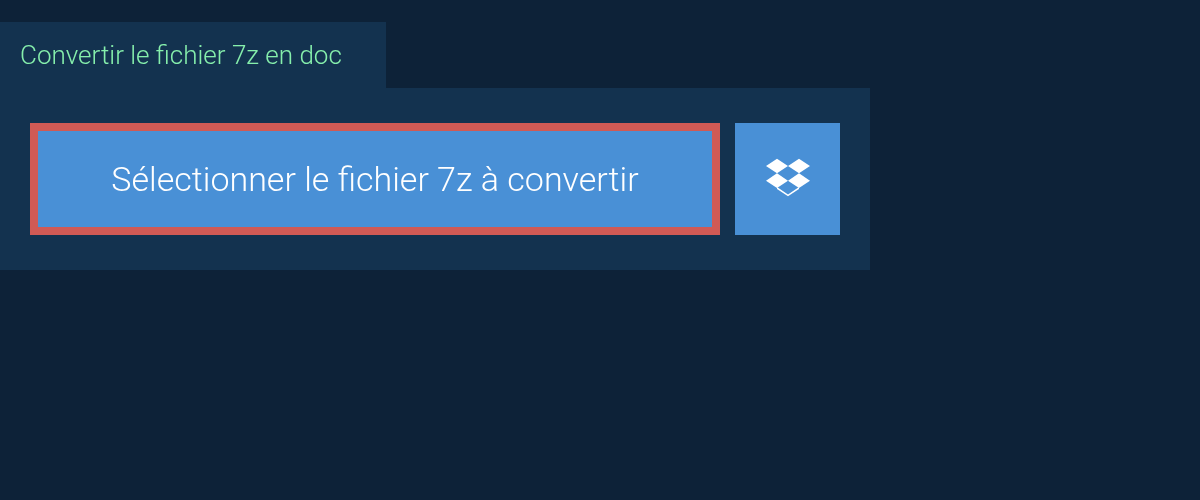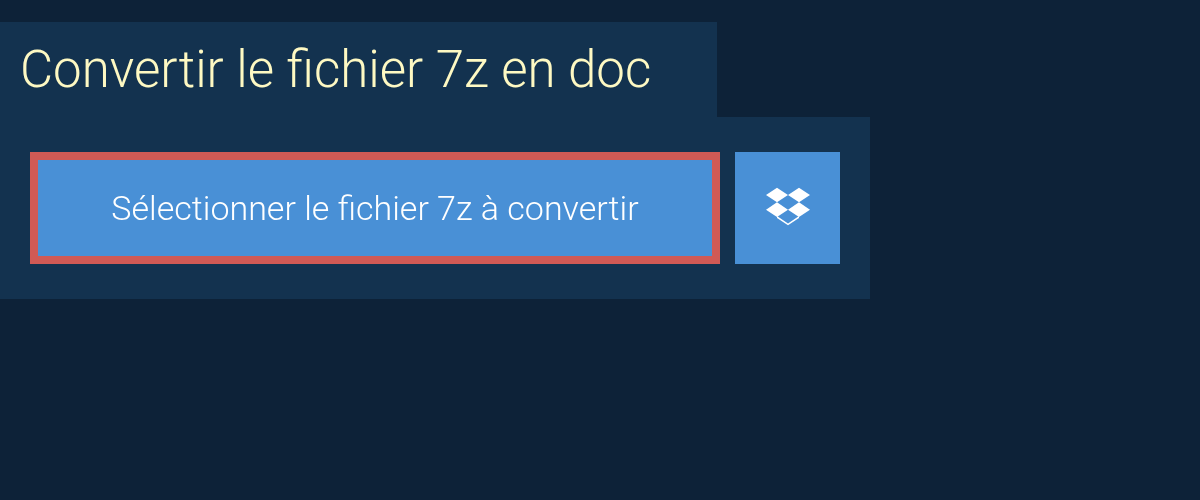--- a/index.html
+++ b/index.html
@@ -13,24 +13,24 @@
       background-color: #0d2238;
       font-family: -apple-system, BlinkMacSystemFont, "Segoe UI", Roboto, Helvetica, Arial, sans-serif;
       overflow: hidden;
     }
     .tab-container {
       margin-top: 22px;
     }
     .tab {
       display: inline-block;
       background-color: #13324f;
-      color: #fef9c3;
-      font-size: 51px;
+      color: #86efac;
+      font-size: 26px;
       font-weight: 300;
-      padding: 18px 66px 18px 20px;
+      padding: 18px 44px 18px 20px;
     }
     .panel {
       background-color: #13324f;
       width: 870px;
       padding: 35px 30px;
       display: flex;
       gap: 15px;
       align-items: stretch;
     }
     .select-button {

